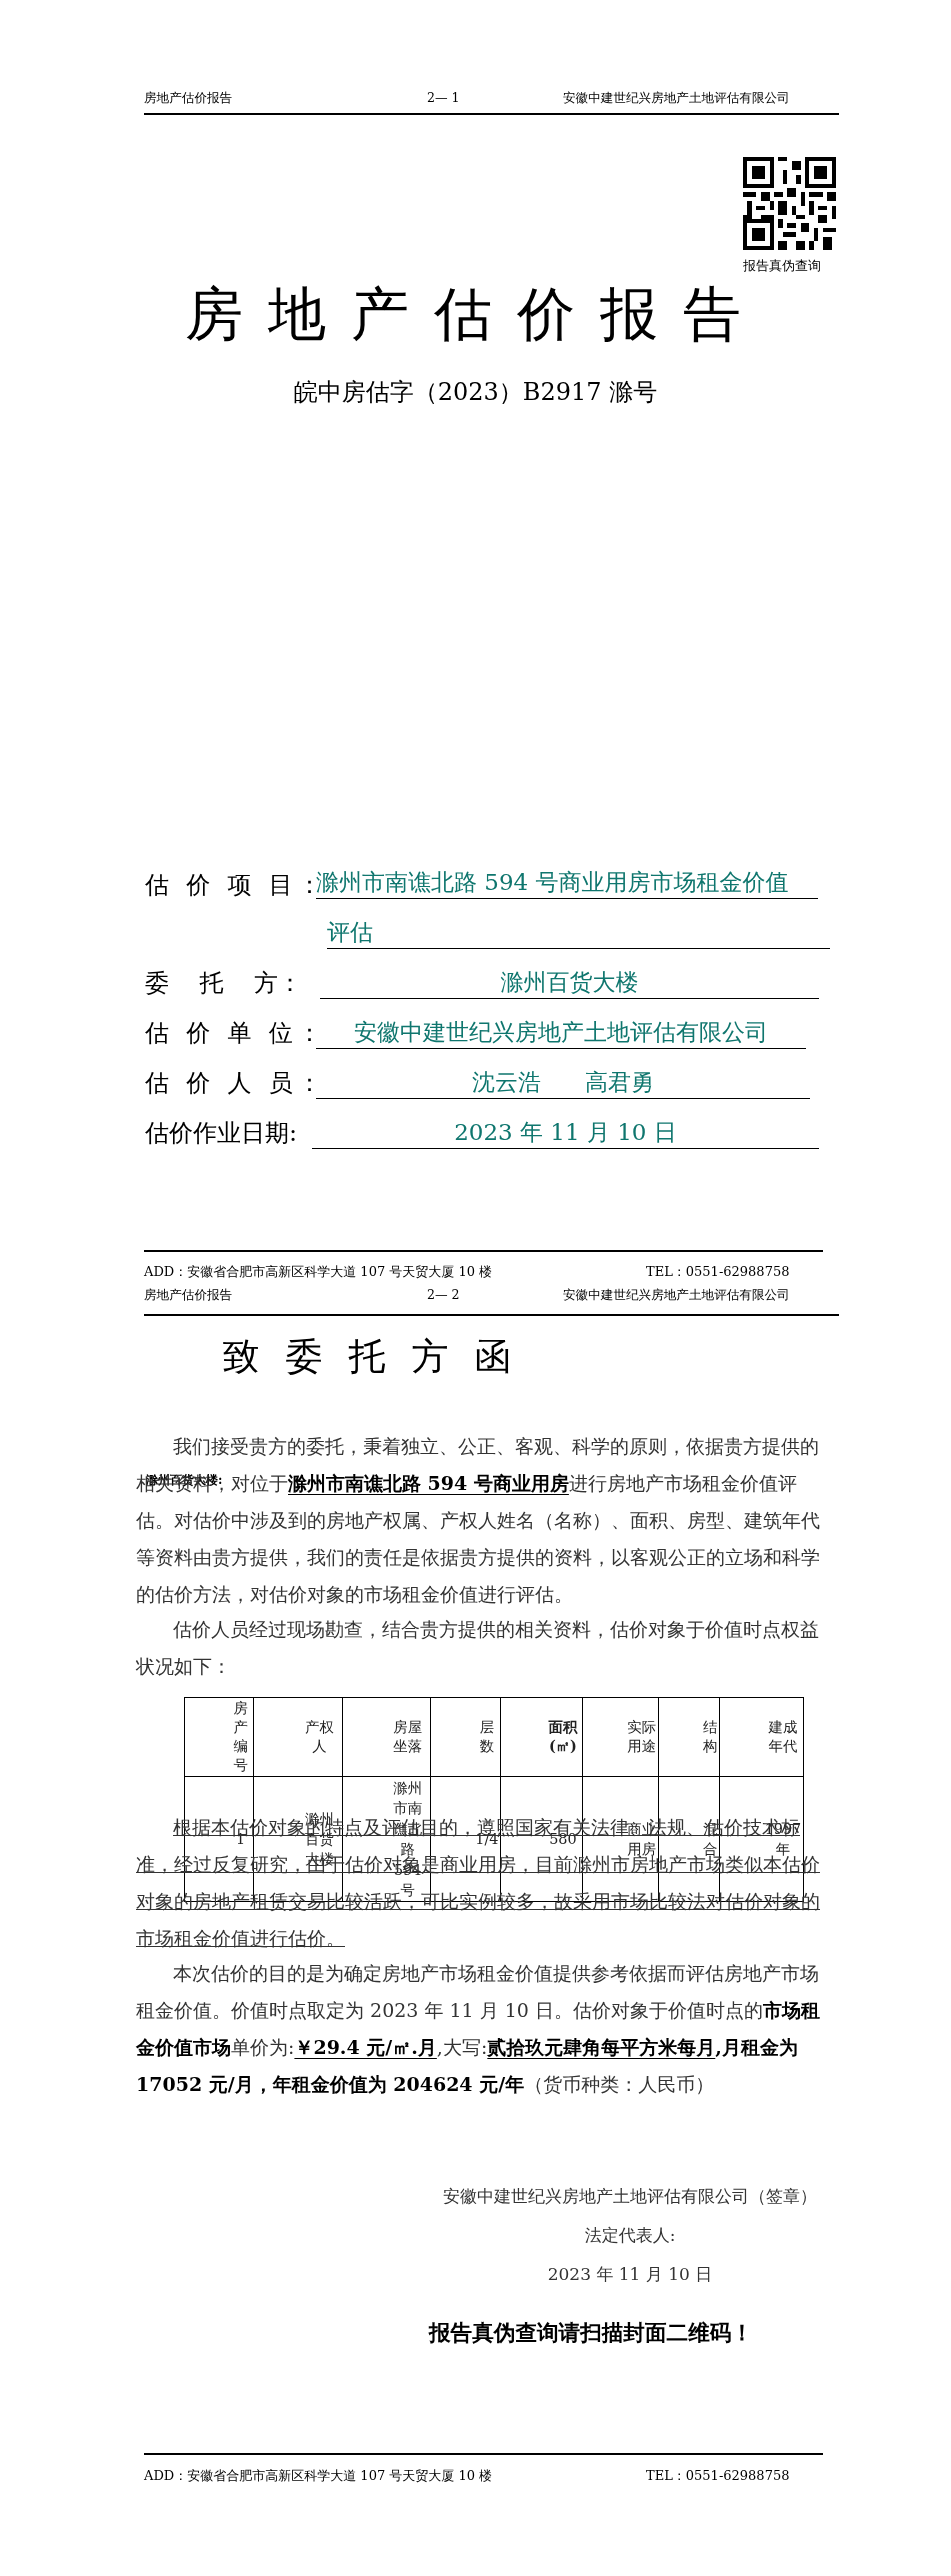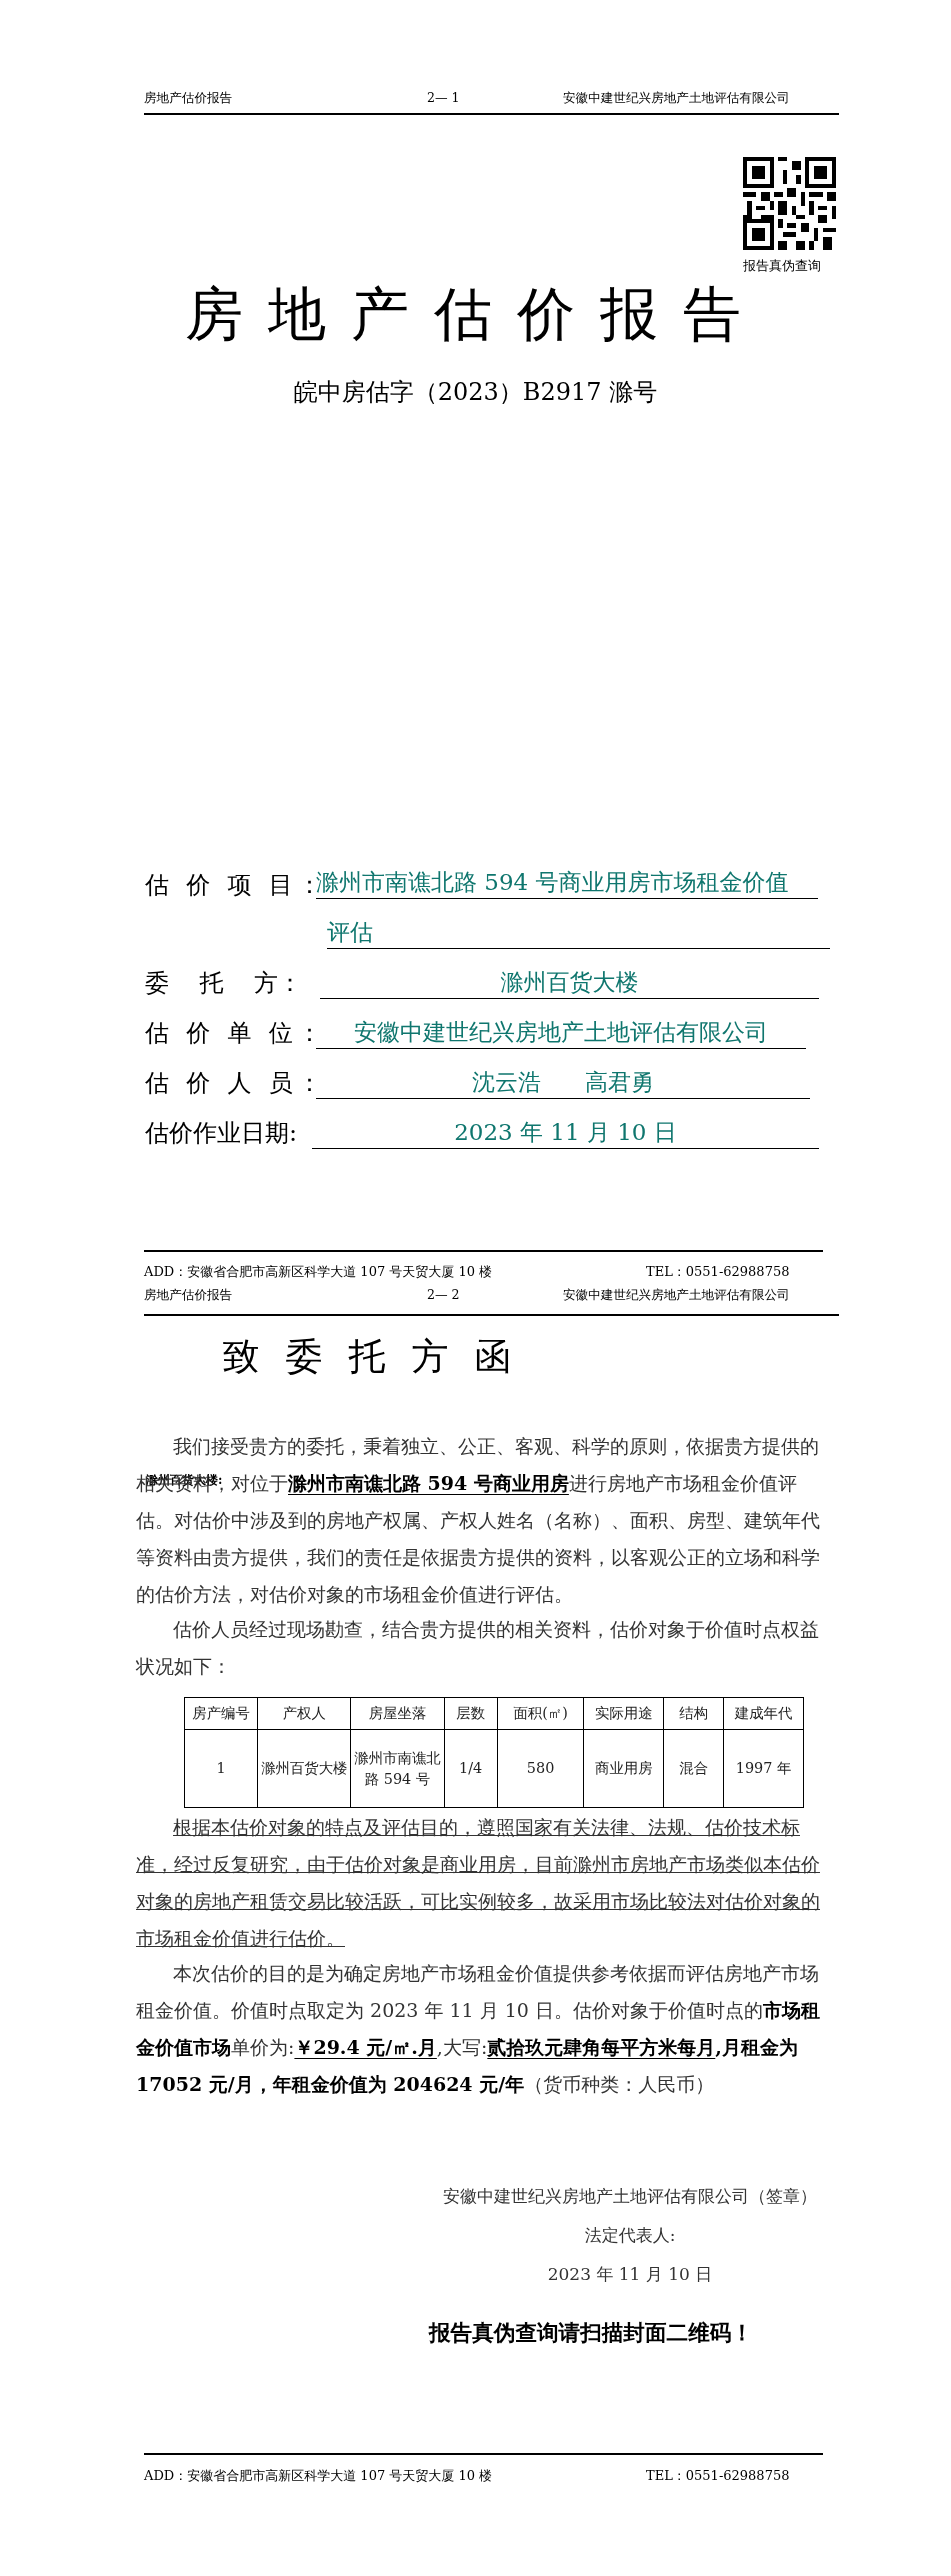--- a/index.html
+++ b/index.html
@@ -16,21 +16,21 @@
   .title { position:absolute; left:0; width:951px; text-align:center; top:276px; font-size:58px; letter-spacing:25px; font-family:"DejaVu Sans","Liberation Sans",sans-serif; }
   .docno { position:absolute; left:0; width:951px; text-align:center; top:376px; font-size:24px; }
   .field-label { position:absolute; left:145px; font-size:24px; }
   .field-val { position:absolute; font-size:23px; border-bottom:1.8px solid #000; color:#0f766e; }
   .sec-title { position:absolute; left:0; width:760px; text-align:center; top:1332px; font-size:37px; letter-spacing:26px; }
   .para { position:absolute; left:136px; width:686px; font-size:19px; line-height:37px; color:#333; }
   .para .ind { display:inline-block; width:37px; }
   .b { font-weight:bold; color:#000; }
   .u { text-decoration:underline; text-underline-offset:3.6px; }
   table.prop { position:absolute; left:184px; top:1697px; width:620px; border-collapse:collapse; font-size:14.4px; color:#222; }
-  table.prop td, table.prop th { border:1.2px solid #000; text-align:center; font-weight:normal; }
+  table.prop td, table.prop th { border:1.2px solid #000; text-align:center; font-weight:normal;padding-left:44px; }
   table.prop th { height:29px; }
   table.prop td { height:75px; line-height:20.4px; }
   .sig { position:absolute; text-align:center; font-size:17px; color:#333; }
   .notice { position:absolute; left:429px; top:2318px; font-size:21.6px; font-weight:bold; }
 </style>
 </head>
 <body>
 
 <div class="abs hdr" style="left:144px;">房地产估价报告</div>
 <div class="abs hdr" style="left:427px;">2— 1</div>
@@ -125,21 +125,21 @@
   <span class="ind"></span><span>估价人员经过现场勘查，结合贵方提供的相关资料，估价对象于价值时点权益状况如下：</span>
 </div>
 
 <table class="prop">
   <thead>
     <tr>
       <th style="width:11%;">房产编号</th>
       <th style="width:14%;">产权人</th>
       <th style="width:14%;">房屋坐落</th>
       <th style="width:8%;">层数</th>
-      <th style="width:13%;">面积(㎡)</th>
+      <th style="width:13%;font-weight:bold;">面积(㎡)</th>
       <th style="width:12%;">实际用途</th>
       <th style="width:9%;">结构</th>
       <th style="width:12%;">建成年代</th>
     </tr>
   </thead>
   <tbody>
     <tr>
       <td>1</td>
       <td>滁州百货大楼</td>
       <td>滁州市南谯北路 594 号</td>

